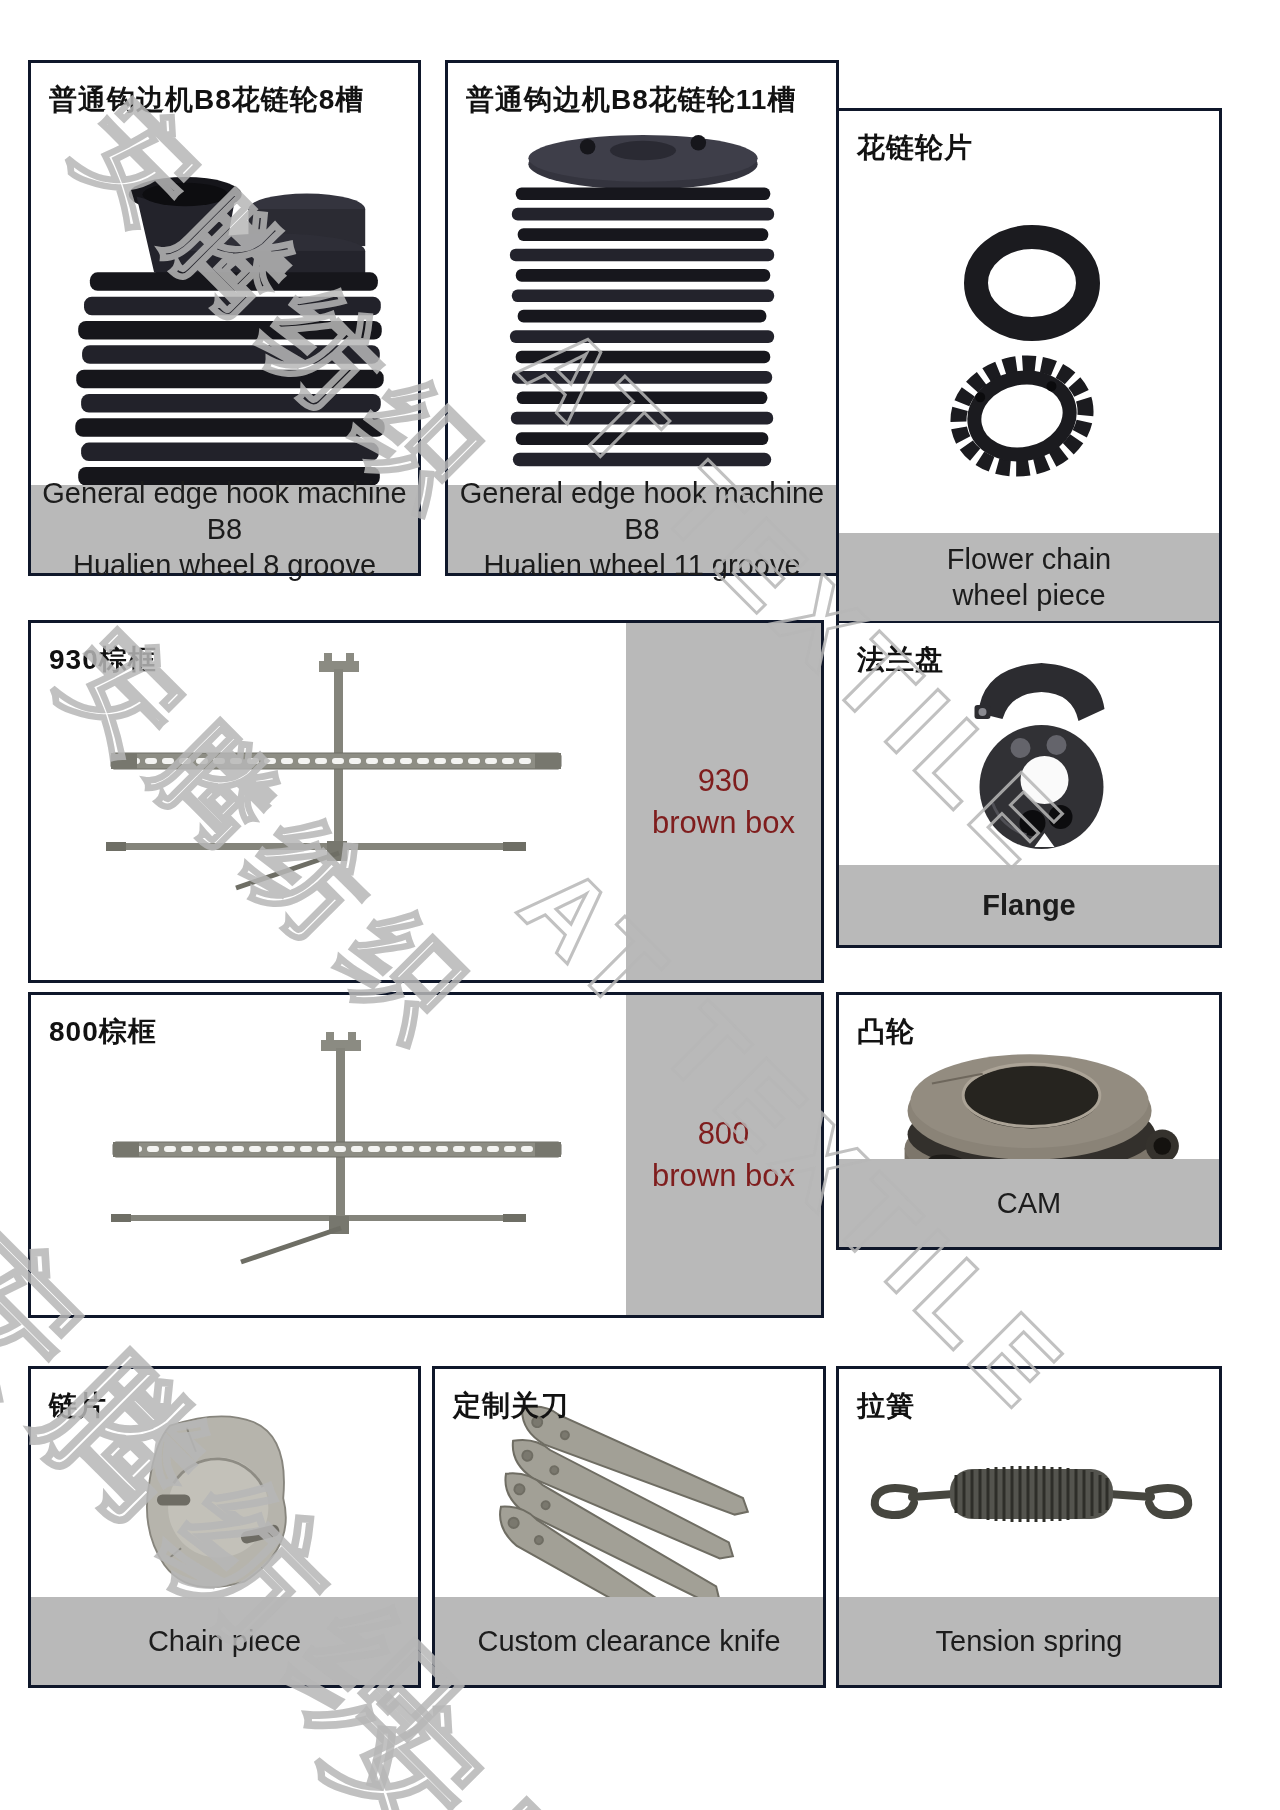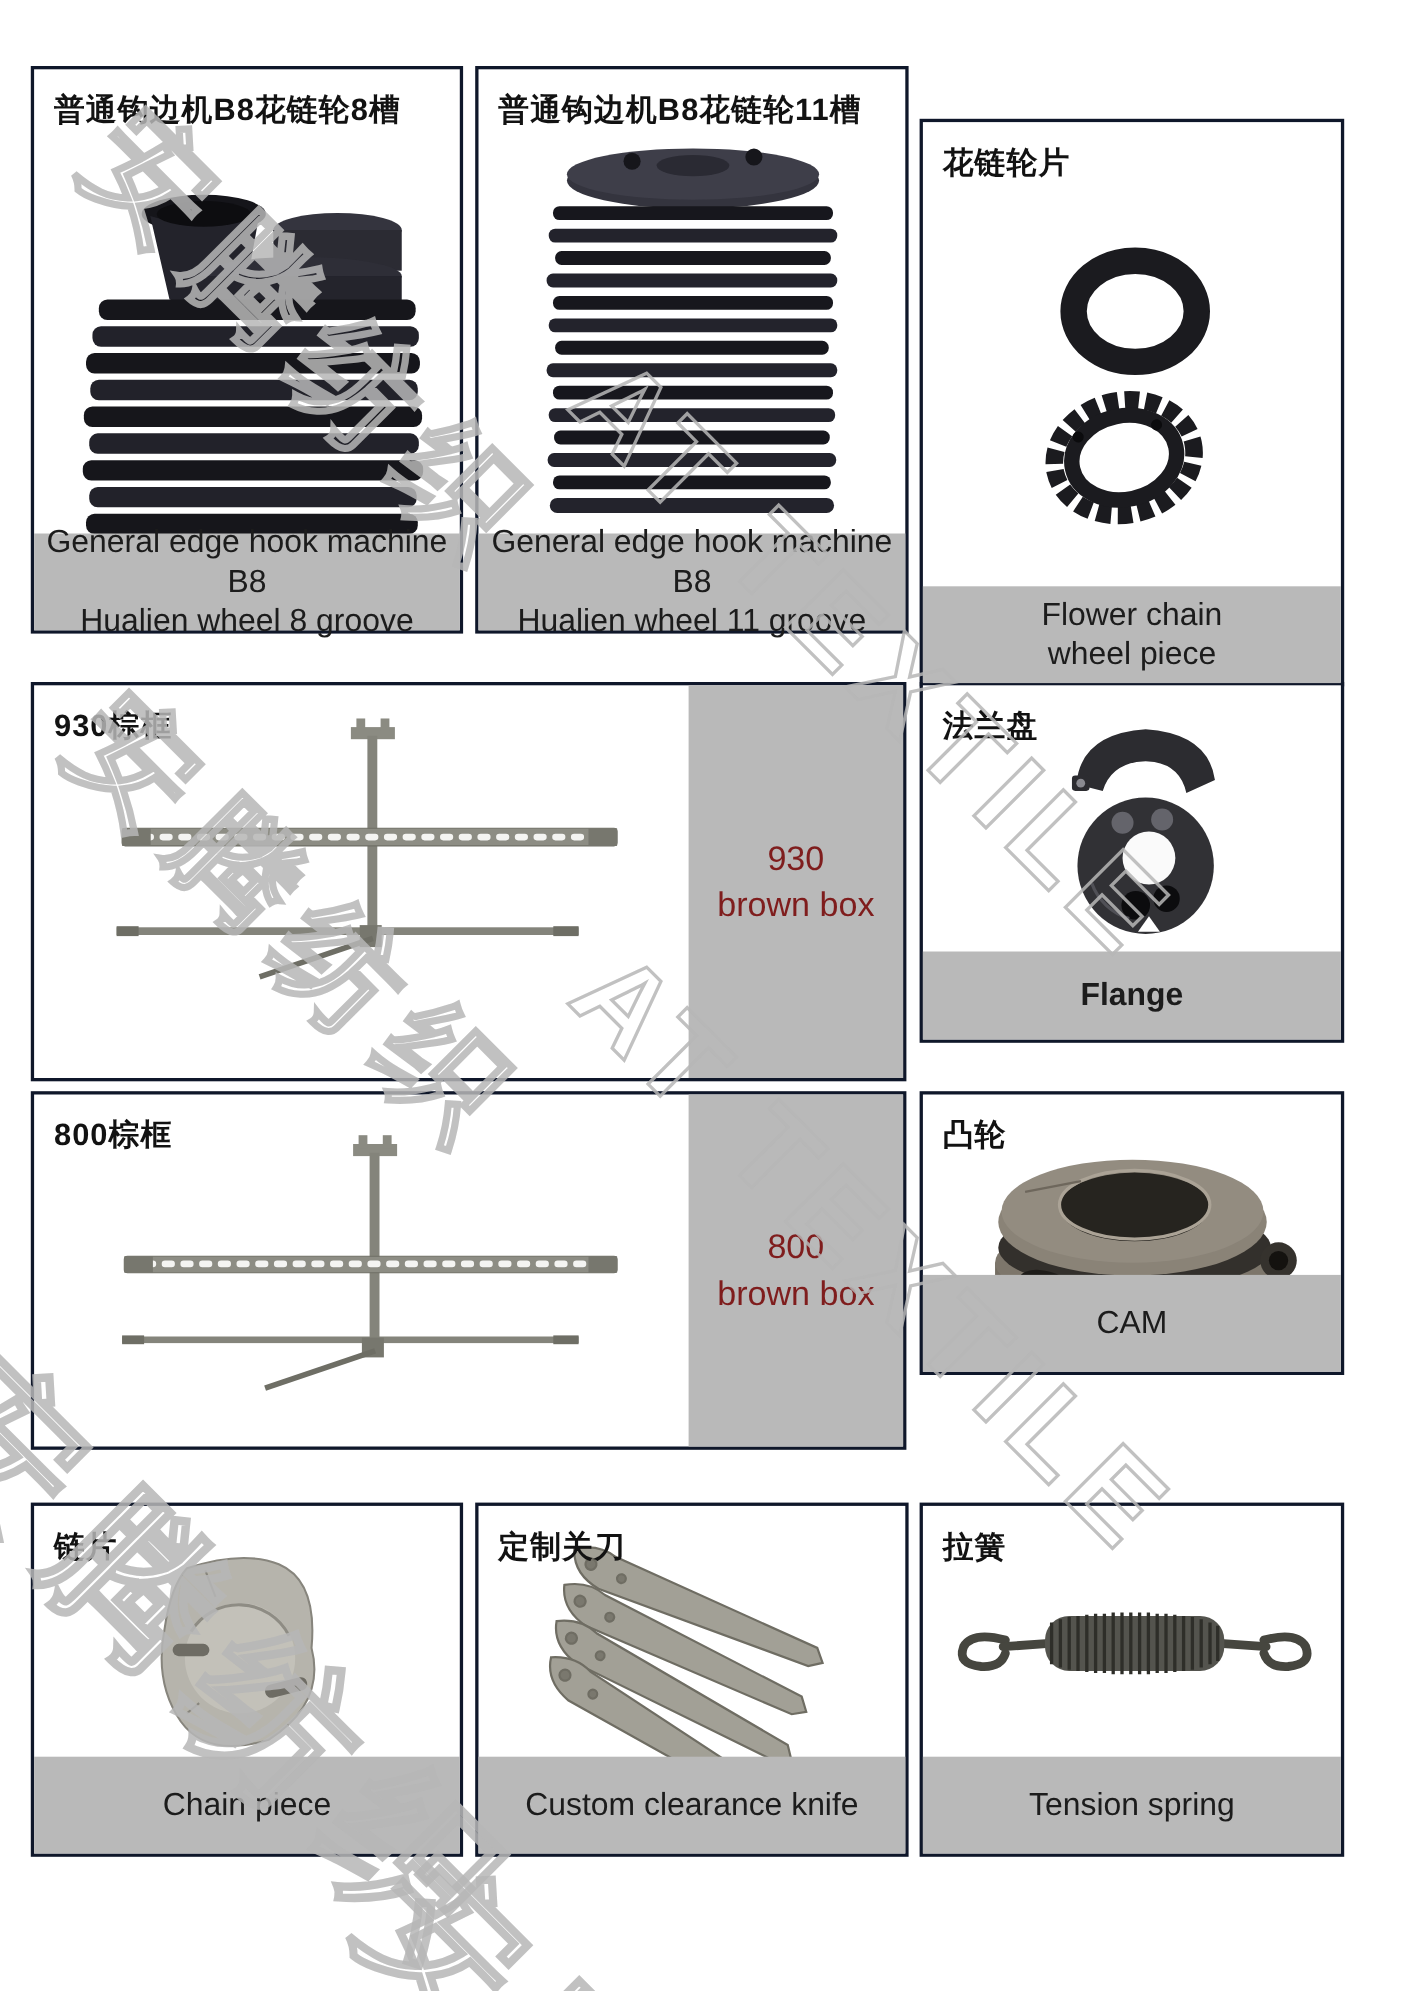--- a/index.html
+++ b/index.html
@@ -58,21 +58,21 @@
       <rect x="33" y="275" width="308" height="19" rx="8" fill="#22222a"></rect>
       <rect x="27" y="300" width="318" height="19" rx="8" fill="#16161b"></rect>
       <rect x="33" y="325" width="306" height="19" rx="8" fill="#22222a"></rect>
       <rect x="30" y="350" width="310" height="19" rx="8" fill="#16161b"></rect>
       <rect x="40" y="375" width="290" height="20" rx="12" fill="#20202a"></rect>
     </svg>
     <div class="caption">General edge hook machine B8
 Hualien wheel 8 groove</div>
   </div>
 
-  <div class="cell" style="left:432px;top:60px;width:394px;height:516px;">
+  <div class="cell" style="left:445px;top:60px;width:394px;height:516px;">
     <div class="cell-title">普通钩边机B8花链轮11槽</div>
     <svg class="photo" style="left:25px;top:62px;" width="340" height="360" viewBox="0 0 350 370">
       <ellipse cx="175" cy="40" rx="118" ry="26" fill="#34343e"></ellipse>
       <ellipse cx="175" cy="34" rx="118" ry="24" fill="#3e3e49"></ellipse>
       <circle cx="118" cy="22" r="8" fill="#16161b"></circle>
       <circle cx="232" cy="18" r="8" fill="#16161b"></circle>
       <ellipse cx="175" cy="26" rx="34" ry="10" fill="#2a2a33"></ellipse>
       <rect x="44" y="64" width="262" height="13" rx="6" fill="#17171d"></rect>
       <rect x="40" y="85" width="270" height="13" rx="6" fill="#23232c"></rect>
       <rect x="46" y="106" width="258" height="13" rx="6" fill="#17171d"></rect>

